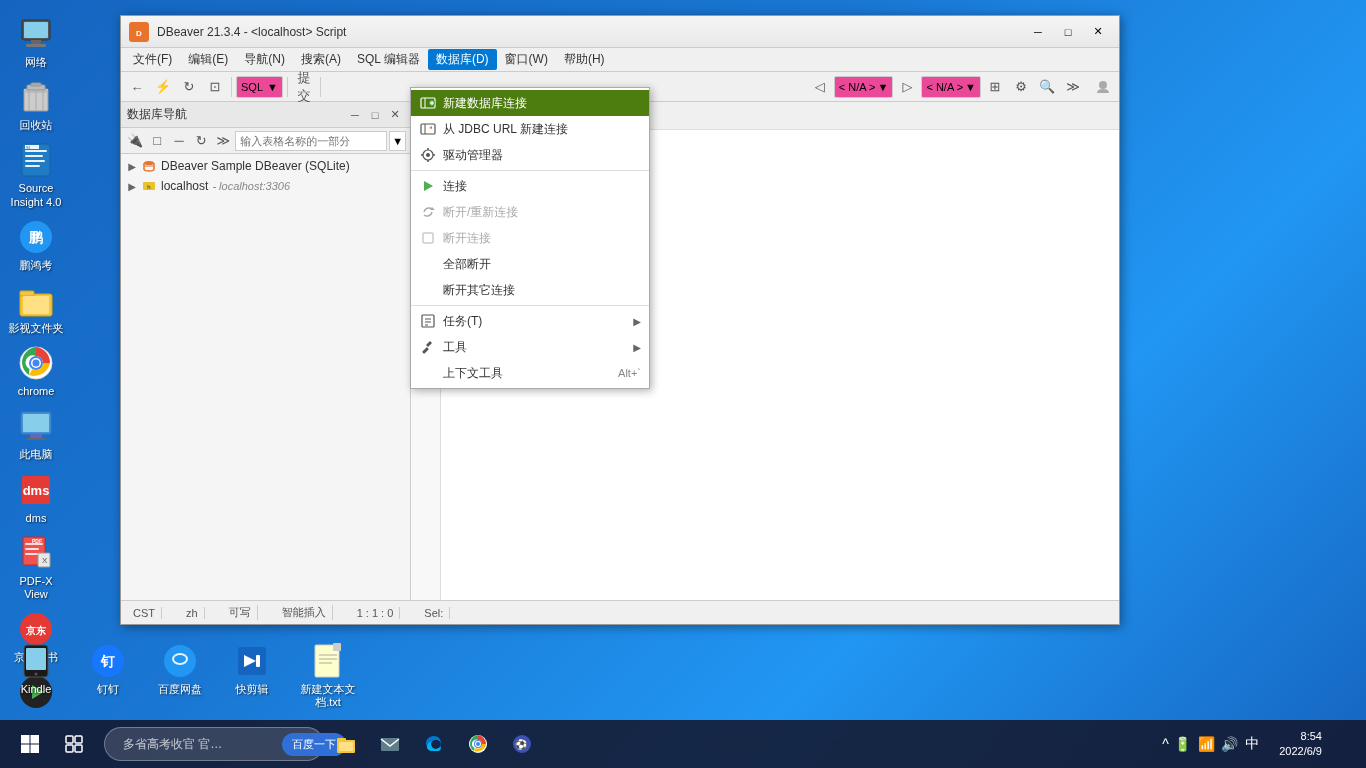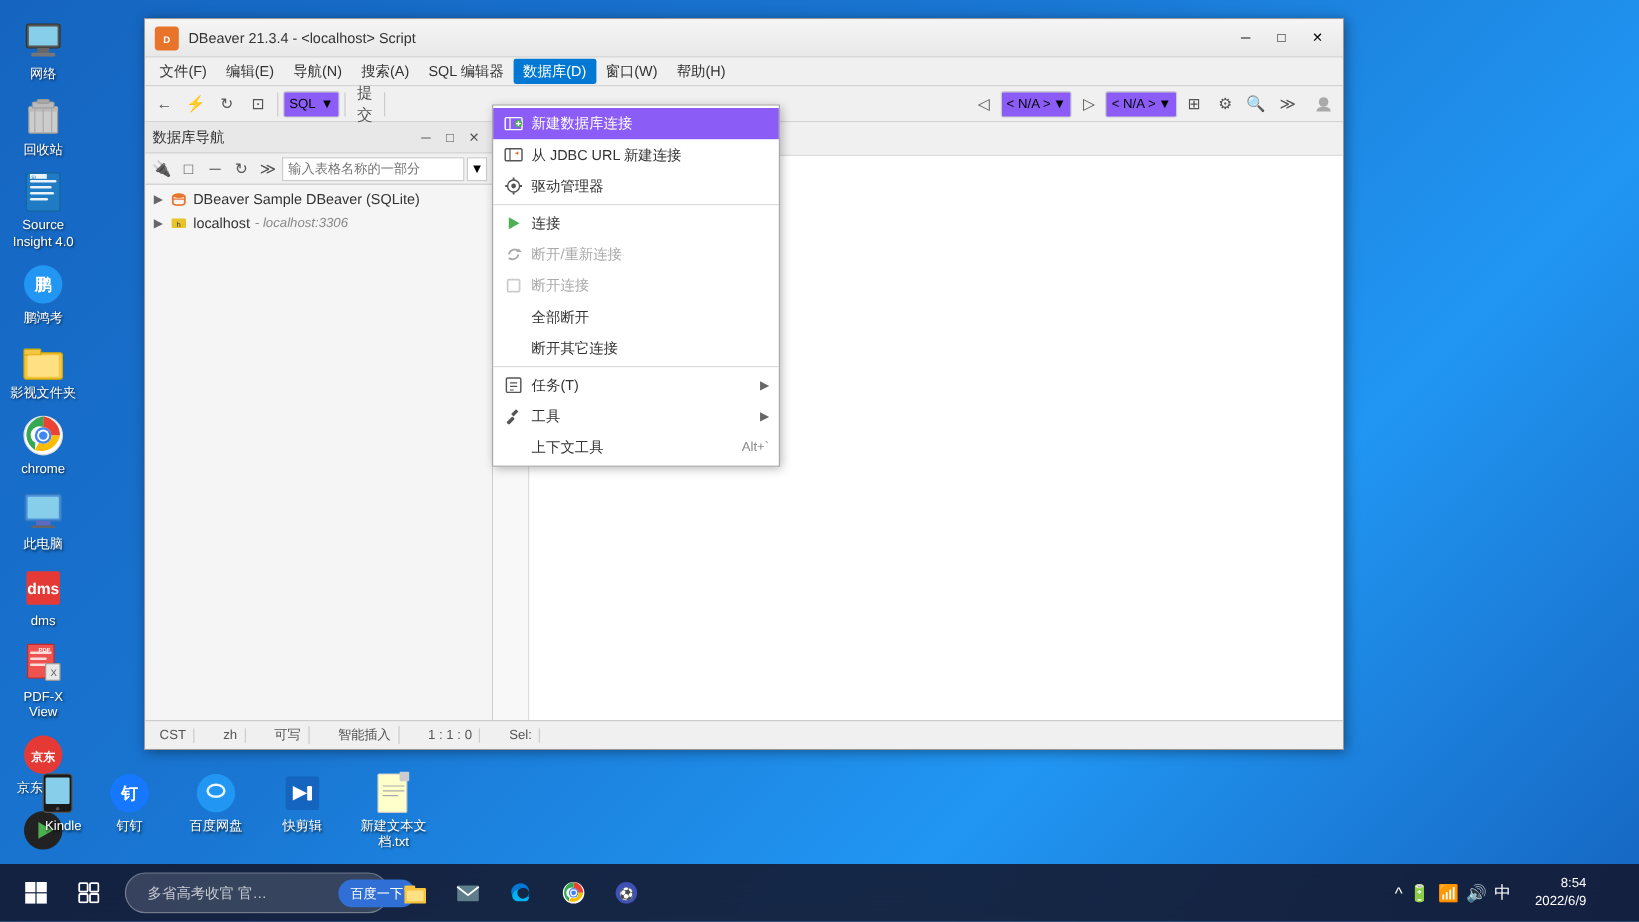--- a/index.html
+++ b/index.html
@@ -177,21 +177,21 @@
       width: 1px;
       height: 20px;
       background: #ccc;
       margin: 0 2px;
     }
 
     .tb-dropdown {
       display: flex;
       align-items: center;
       border: 1px solid #ccc;
-      background: #8b5cf6;
+      background: #ec4899;
       border-radius: 2px;
       padding: 2px 4px;
       font-size: 11px;
       cursor: pointer;
       height: 22px;
     }
 
     
     .main-content {
       flex: 1;
@@ -383,21 +383,21 @@
 
     .drop-item {
       display: flex;
       align-items: center;
       padding: 4px 8px;
       cursor: pointer;
       font-size: 12px;
       color: #333;
       min-height: 24px;
     }
-    .drop-item.highlighted { background: #8b5cf6; color: white; }
+    .drop-item.highlighted { background: #4d7c0f; color: white; }
     .drop-item.highlighted .drop-icon { color: white; }
 
     .drop-item.disabled { color: #aaa; cursor: default; }
 
     .drop-icon {
       width: 18px;
       height: 18px;
       margin-right: 6px;
       display: flex;
       align-items: center;
@@ -669,21 +669,21 @@
         </svg>
       </div>
 
     </div>
   </div>
 
   <div style="position:absolute;left:80px;top:630px;display:flex;flex-direction:row;gap:10px;padding:4px;">
   </div>
 
   <div style="position:absolute;bottom:55px;left:0px;display:flex;flex-direction:row;">
-    <div class="desktop-icon" style="width:72px;align-items:flex-end;">
+    <div class="desktop-icon" style="width:72px;">
       <div class="icon-img">
         <svg width="36" height="36" viewBox="0 0 36 36">
           <rect x="6" y="2" width="24" height="32" rx="3" fill="#1a1a1a" stroke="#555" stroke-width="1"></rect>
           <rect x="8" y="5" width="20" height="22" rx="1" fill="#87ceeb"></rect>
           <circle cx="18" cy="31" r="1.5" fill="#555"></circle>
         </svg>
       </div>
       <div class="icon-label">Kindle</div>
     </div>
     <div class="desktop-icon" style="width:72px;">

